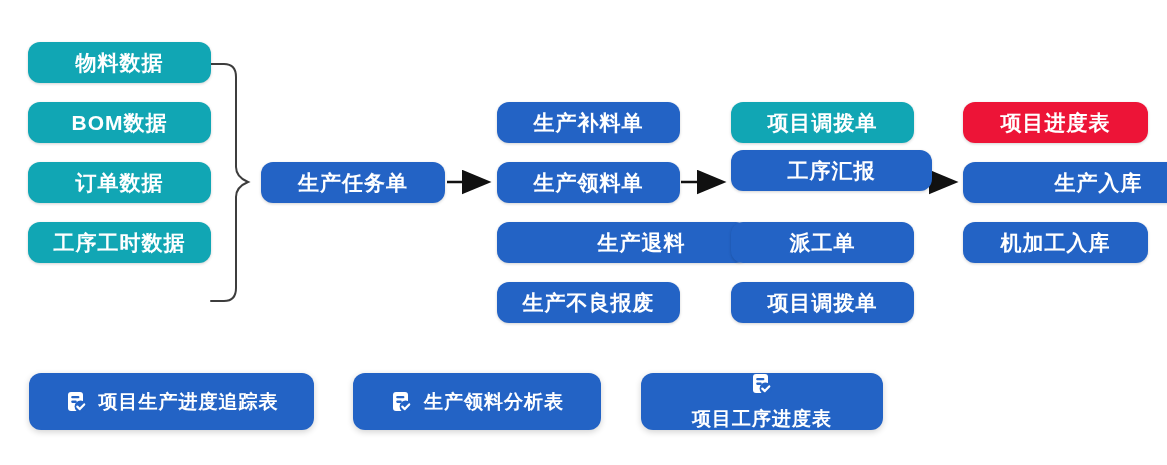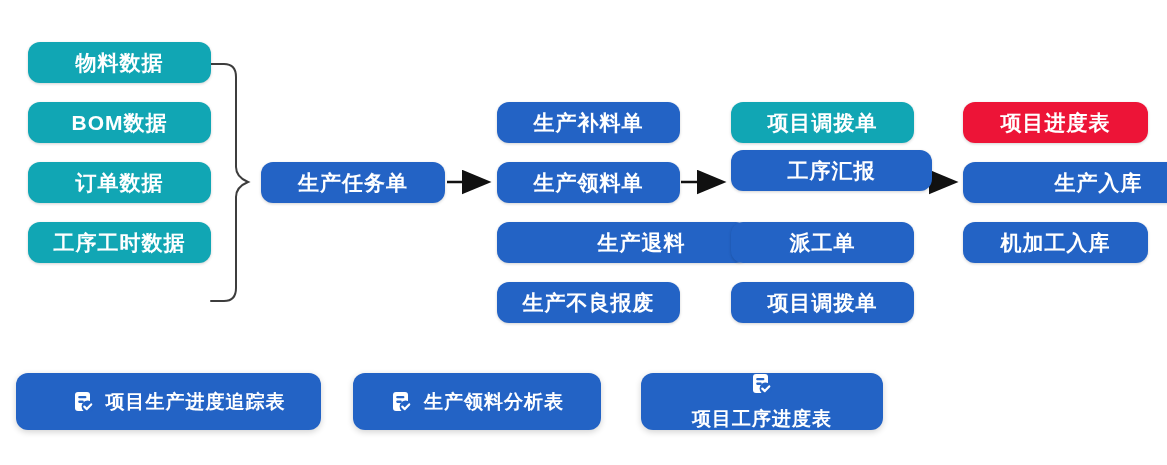--- a/index.html
+++ b/index.html
@@ -83,21 +83,21 @@
 
   <div class="node teal" style="left:731px;top:102px;width:183px;">项目调拨单</div>
   <div class="node blue" style="left:731px;top:150px;width:201px;">工序汇报</div>
   <div class="node blue" style="left:731px;top:222px;width:183px;">派工单</div>
   <div class="node blue" style="left:731px;top:282px;width:183px;">项目调拨单</div>
 
   <div class="node red" style="left:963px;top:102px;width:185px;">项目进度表</div>
   <div class="node blue" style="left:963px;top:162px;width:185px;padding-left:43px;">生产入库</div>
   <div class="node blue" style="left:963px;top:222px;width:185px;">机加工入库</div>
 
-  <div class="report" style="left:16px;width:285px;padding-left:20px;">
+  <div class="report" style="left:29px;width:285px;">
     <span class="ricon">
       <svg width="24" height="24" viewBox="0 0 24 24">
         <rect x="3" y="2" width="15" height="19" rx="3" fill="#ffffff"></rect>
         <rect x="6.2" y="6" width="8.2" height="2.3" rx="1.1" fill="#2363c5"></rect>
         <rect x="6.2" y="10.6" width="5.6" height="2.3" rx="1.1" fill="#2363c5"></rect>
         <circle cx="15.6" cy="16.6" r="6" fill="#2363c5"></circle>
         <path d="M 12.3 16.6 L 14.8 19.1 L 19.2 14.4" fill="none" stroke="#ffffff" stroke-width="2.2" stroke-linecap="round" stroke-linejoin="round"></path>
       </svg>
     </span>
     <span>项目生产进度追踪表</span>

